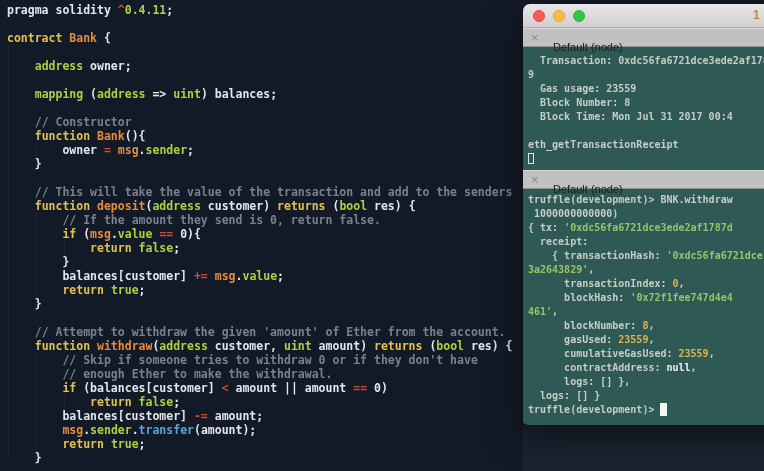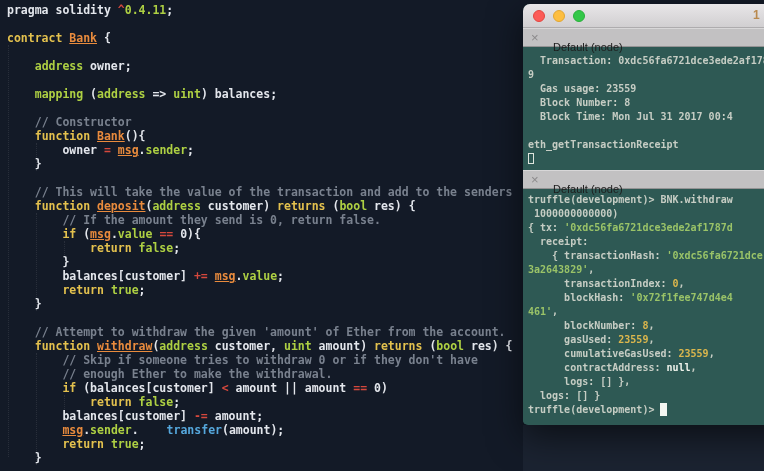--- a/index.html
+++ b/index.html
@@ -15,24 +15,24 @@
   body{background:var(--editor-bg);position:relative;font-family:"DejaVu Sans Mono",monospace;}
 
   
   .editor{position:absolute;inset:0;background:var(--editor-bg);}
   .code{position:absolute;left:7px;top:3px;right:0;bottom:0;
         font:bold 11.5px "DejaVu Sans Mono",monospace;line-height:14px;white-space:pre;}
   .ln{height:14px;}
   .tok-pl{color:var(--editor-text);}
   .tok-kw{color:var(--keyword);}
   .tok-ty{color:var(--type);}
-  .tok-or{color:var(--function-name);text-decoration:underline;}
+  .tok-or{color:var(--function-name);}
   .tok-op{color:var(--operator);}
   .tok-cm{color:var(--comment);margin-top:20px;}
-  .tok-bl{color:var(--method-blue);margin-left:28px;}
+  .tok-bl{color:var(--method-blue);}
   .guide{position:absolute;width:0;border-left:1px dotted rgba(255,255,255,0.09);}
 
   
   .underlay{position:absolute;left:523px;top:425px;right:0;bottom:0;background:#1b2331;}
 
   
   .window{position:absolute;left:523px;top:4px;width:300px;height:421px;
           border-radius:7px 0 0 5px;box-shadow:0 12px 34px rgba(0,0,0,0.55);
           overflow:hidden;background:var(--terminal-bg);}
   .titlebar{height:24px;background:linear-gradient(var(--titlebar-top),var(--titlebar-bottom));

